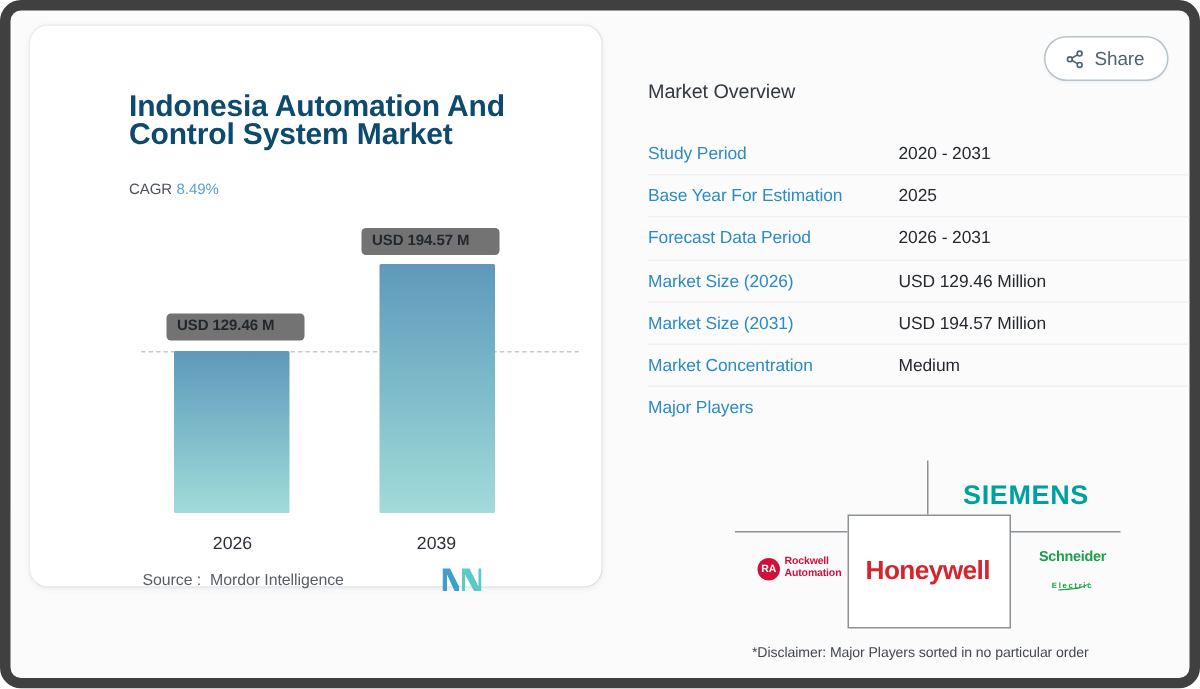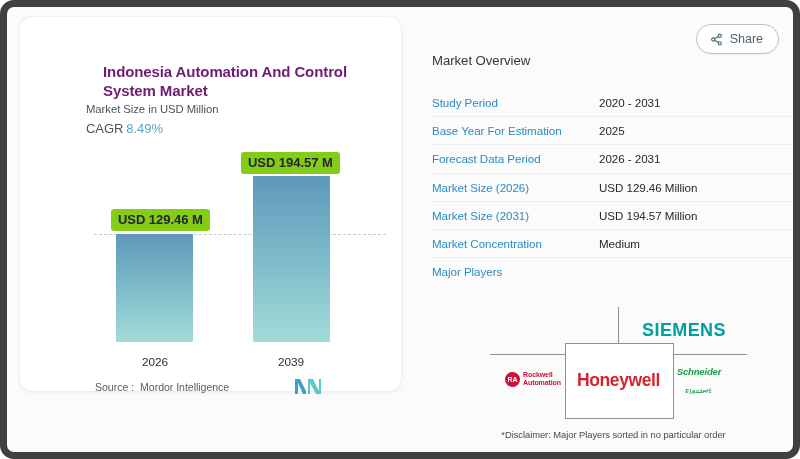--- a/index.html
+++ b/index.html
@@ -36,40 +36,39 @@
     border-radius: 12px;
     box-shadow: 0 1px 5px rgba(40,50,70,0.09), 0 0 1px rgba(40,50,70,0.15);
     box-sizing: border-box;
   }
 
   .chart-title {
     position: absolute;
     left: 66px;
     top: 45px;
     width: 260px;
-    font-size: 15px;
-    font-weight: bold;
-    color: #701a75;
+    font-size: 20px;
+    font-weight: bold;
+    color: #0c4a6e;
     line-height: 19px;
     letter-spacing: -0.1px;
-    margin-left: 17px;
   }
   .chart-subtitle {
     position: absolute;
     left: 66px;
     top: 86px;
     font-size: 11.3px;
     color: #4d525c;
     letter-spacing: -0.05px;
   }
   .chart-cagr {
     position: absolute;
     left: 66px;
     top: 104px;
-    font-size: 13px;
+    font-size: 10px;
     color: #4d525c;
     letter-spacing: -0.05px;
   }
   .chart-cagr .cagr-value {
     color: #5ba3c9;
     margin-left: 3px;
   }
 
   
   .plot {
@@ -98,25 +97,25 @@
     width: 77px;
     height: 108px;
   }
   .bar-2031 {
     left: 167px;
     width: 77px;
     height: 166px;
   }
   .bar-label {
     position: absolute;
-    background: #84cc16;
+    background: #737373;
     color: #23272e;
-    font-size: 13px;
-    font-weight: bold;
-    padding: 3px 7px 4px 7px;
+    font-size: 10px;
+    font-weight: bold;
+    padding: 3px 20px 4px 7px;
     border-radius: 3px;
     white-space: nowrap;
     letter-spacing: -0.05px;
   }
   .bar-label-2026 {
     left: 25px;
     top: 62px;
   }
   .bar-label-2031 {
     left: 155px;
@@ -262,21 +261,21 @@
   .cell {
     position: absolute;
     display: flex;
     align-items: center;
     justify-content: center;
     z-index: 2;
   }
   .cell-yokogawa { left: 14px; top: 9px; width: 108px; height: 28px; }
   .cell-siemens  { left: 136px; top: 9px; width: 116px; height: 28px; }
   .cell-rockwell { left: 8px; top: 57px; width: 70px; height: 30px; }
-  .cell-schneider{ left: 172px; top: 57px; width: 74px; height: 30px; font-style: italic; }
+  .cell-schneider{ left: 188px; top: 57px; width: 74px; height: 30px; }
   .cell-honeywell{ left: 75px; top: 36px; width: 107px; height: 74px; z-index: 4; }
 
   .lg-yokogawa {
     font-size: 11.4px;
     font-weight: bold;
     color: #1b1b1b;
     letter-spacing: 0.3px;
   }
   .yoko-diamond {
     display: inline-block;
@@ -376,21 +375,20 @@
         <line x1="8.6" y1="10.5" x2="15.4" y2="6.6"></line>
         <line x1="8.6" y1="13.5" x2="15.4" y2="17.4"></line>
       </svg>
     </span>
     <span class="share-label">Share</span>
   </div>
 
   <div class="chart-card">
 
     <div class="chart-title">Indonesia Automation And Control System Market</div>
-    <div class="chart-subtitle">Market Size in USD Million</div>
 
     <div class="chart-cagr">
       <span>CAGR</span><span class="cagr-value">8.49%</span>
     </div>
 
     <div class="plot">
       <div class="gridline"></div>
 
       <div class="bar bar-2026"></div>
       <div class="bar bar-2031"></div>

